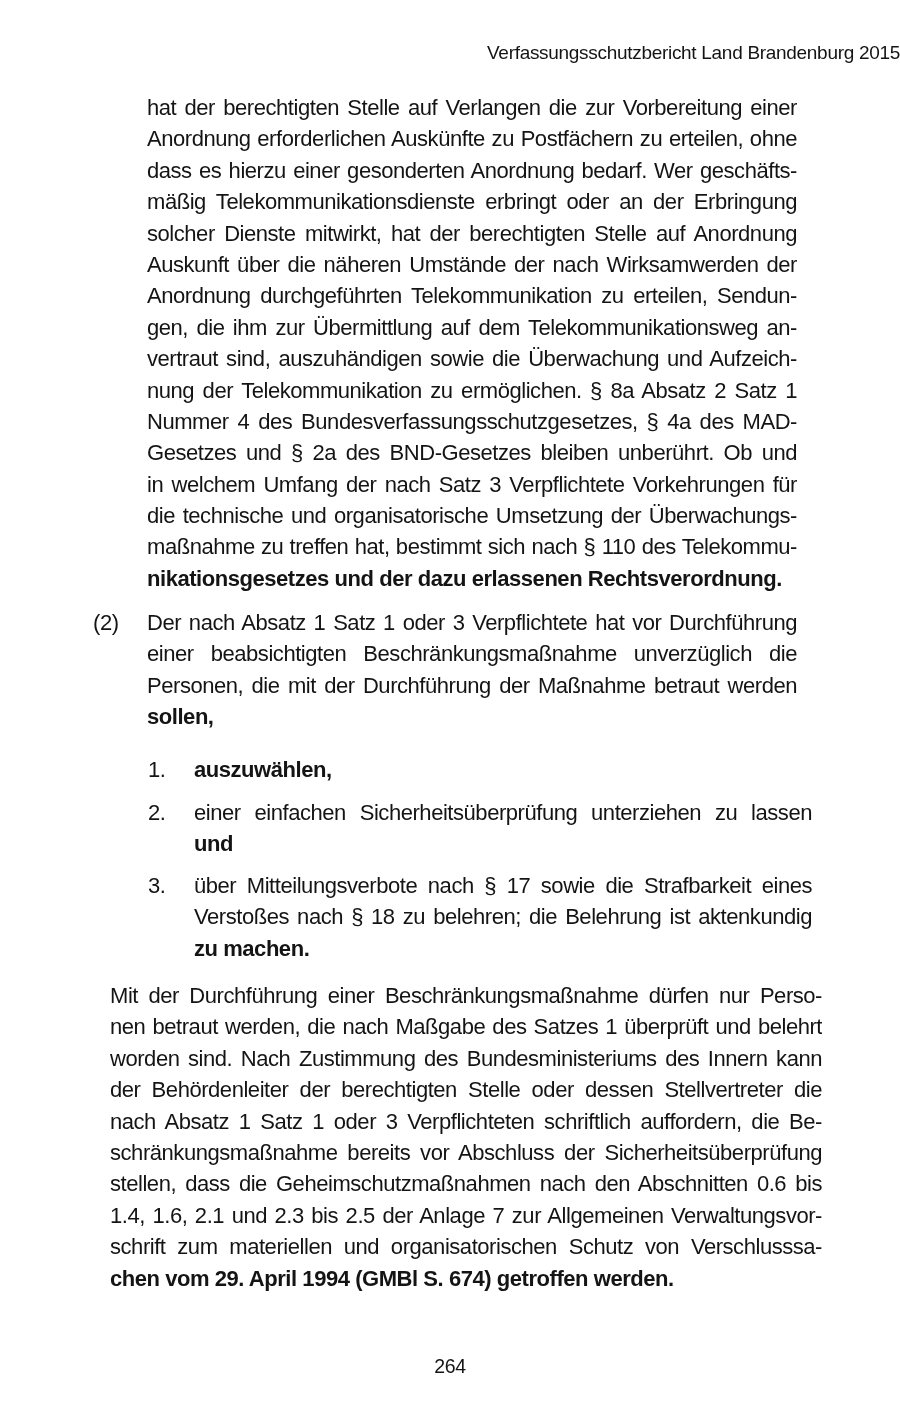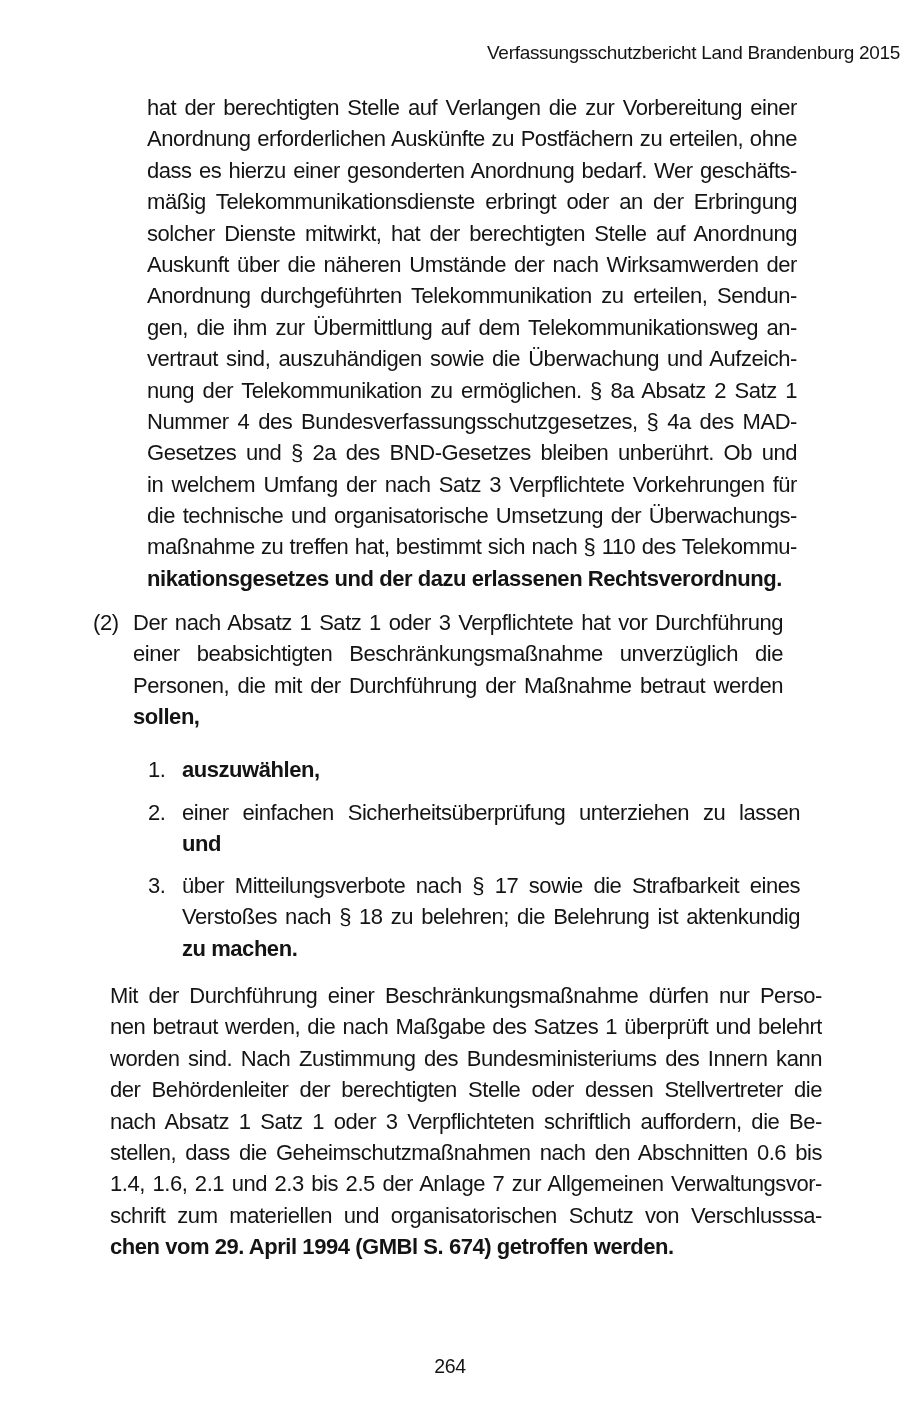--- a/index.html
+++ b/index.html
@@ -36,25 +36,25 @@
     height: 31.4px;
     overflow: hidden;
     white-space: normal;
   }
   .line.last { text-align-last: left; font-weight: bold; }
 
   #p1 { left: 147px; top: 92px;  width: 650px; }
 
   #p2 { left: 93px;  top: 607px; width: 704px; }
   #p2 .num { position: absolute; left: 0; top: 0; }
-  #p2 .pbody { margin-left: 40px; width: 650px; }
+  #p2 .pbody { margin-left: 54px; width: 650px; }
 
   .list-item { left: 148px; width: 649px; }
   .list-item .num { position: absolute; left: 0; top: 0; }
-  .list-item .pbody { margin-left: 34px; width: 618px; }
+  .list-item .pbody { margin-left: 46px; width: 618px; }
   #li1 { top: 754px; }
   #li2 { top: 797px; }
   #li3 { top: 870px; }
 
   #p3 { left: 110px; top: 980px; width: 712px; }
 
   .page-number {
     position: absolute; top: 1355px; left: 0; width: 900px;
     text-align: center;
     font-size: 19.5px;
@@ -121,20 +121,21 @@
         <div class="line last">zu machen.</div>
       </div>
   </div>
 
   <div id="p3" class="block">
       <div class="line">Mit der Durchführung einer Beschränkungsmaßnahme dürfen nur Perso-</div>
       <div class="line">nen betraut werden, die nach Maßgabe des Satzes 1 überprüft und belehrt</div>
       <div class="line">worden sind. Nach Zustimmung des Bundesministeriums des Innern kann</div>
       <div class="line">der Behördenleiter der berechtigten Stelle oder dessen Stellvertreter die</div>
       <div class="line">nach Absatz 1 Satz 1 oder 3 Verpflichteten schriftlich auffordern, die Be-</div>
+      <div class="line">schränkungsmaßnahme bereits vor Abschluss der Sicherheitsüberprüfung</div>
       <div class="line">stellen, dass die Geheimschutzmaßnahmen nach den Abschnitten 0.6 bis</div>
       <div class="line">1.4, 1.6, 2.1 und 2.3 bis 2.5 der Anlage 7 zur Allgemeinen Verwaltungsvor-</div>
       <div class="line">schrift zum materiellen und organisatorischen Schutz von Verschlusssa-</div>
       <div class="line last">chen vom 29. April 1994 (GMBl S. 674) getroffen werden.</div>
     </div>
 
   <div class="page-number">264</div>
 
 </div>
 

